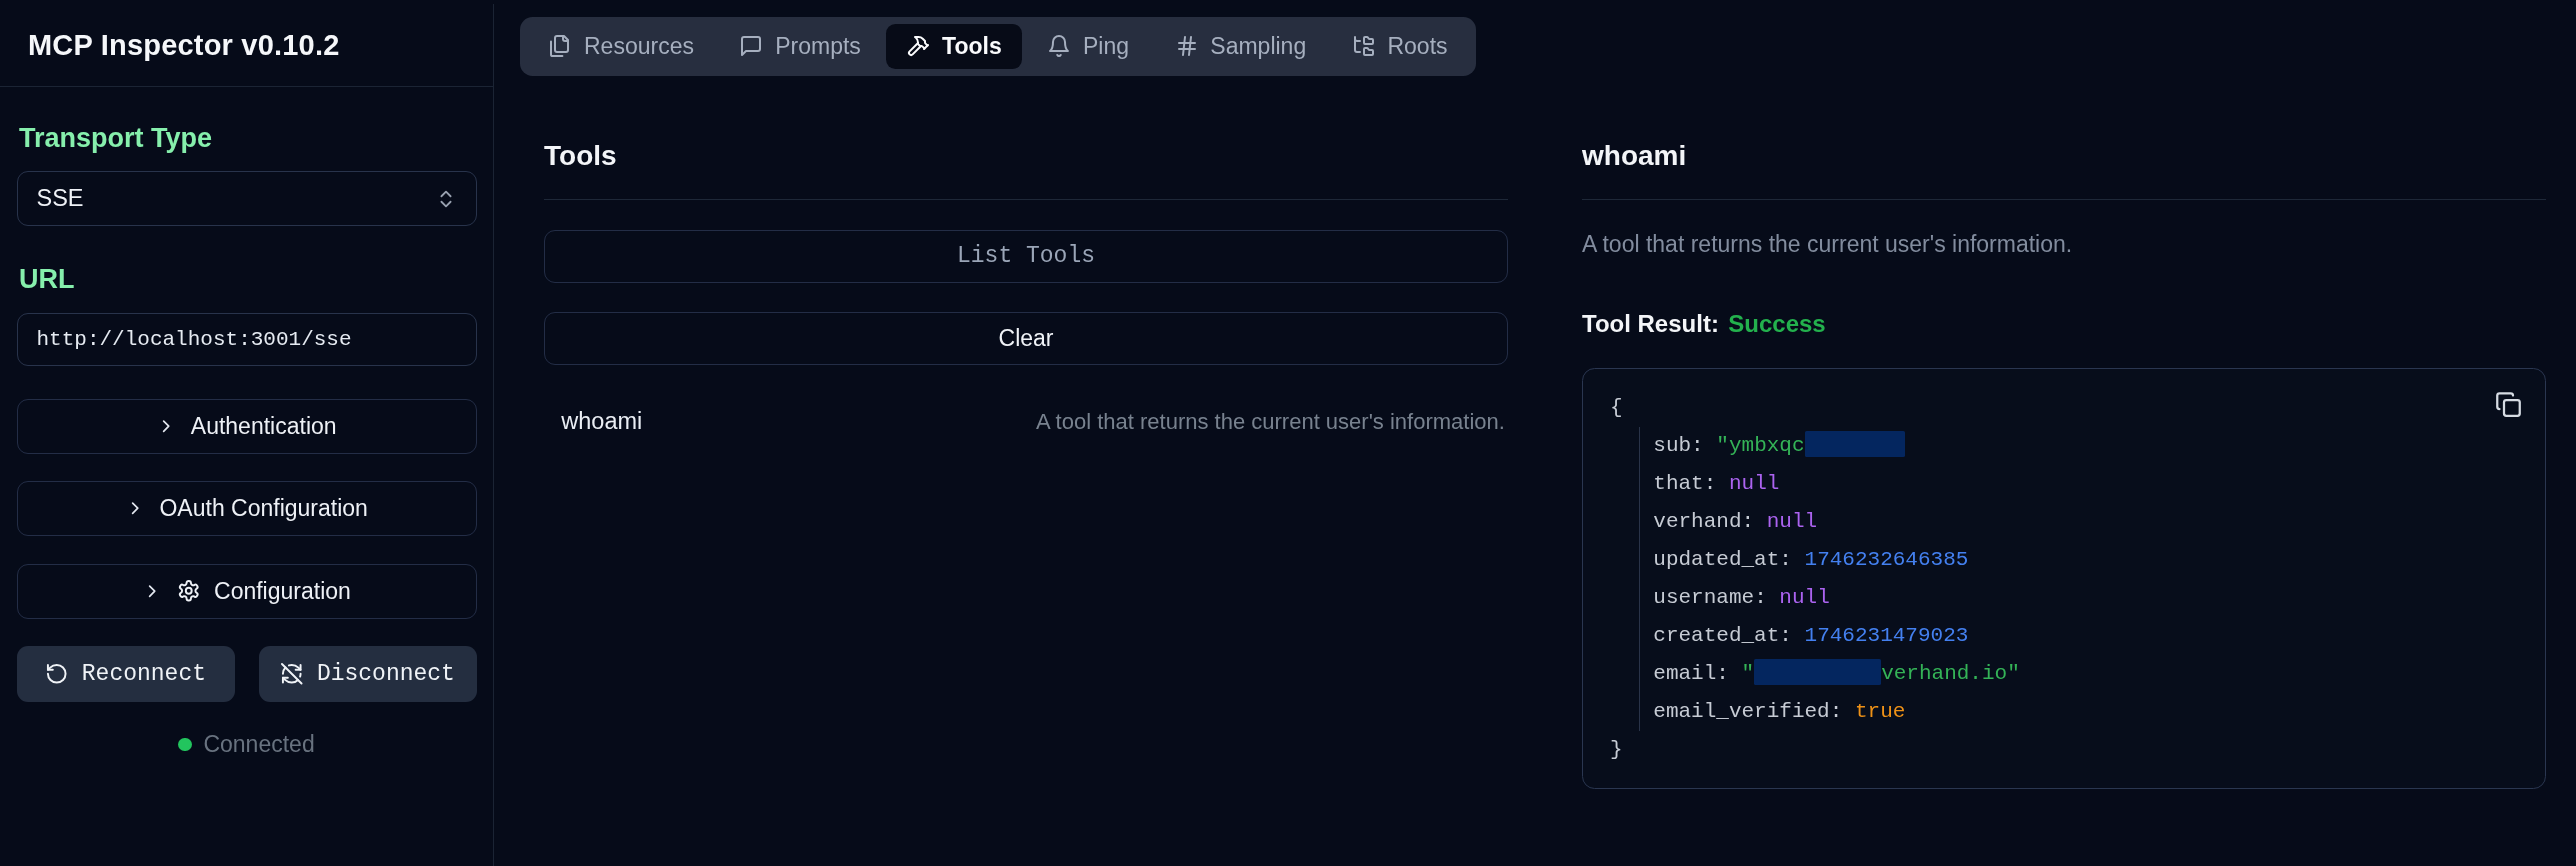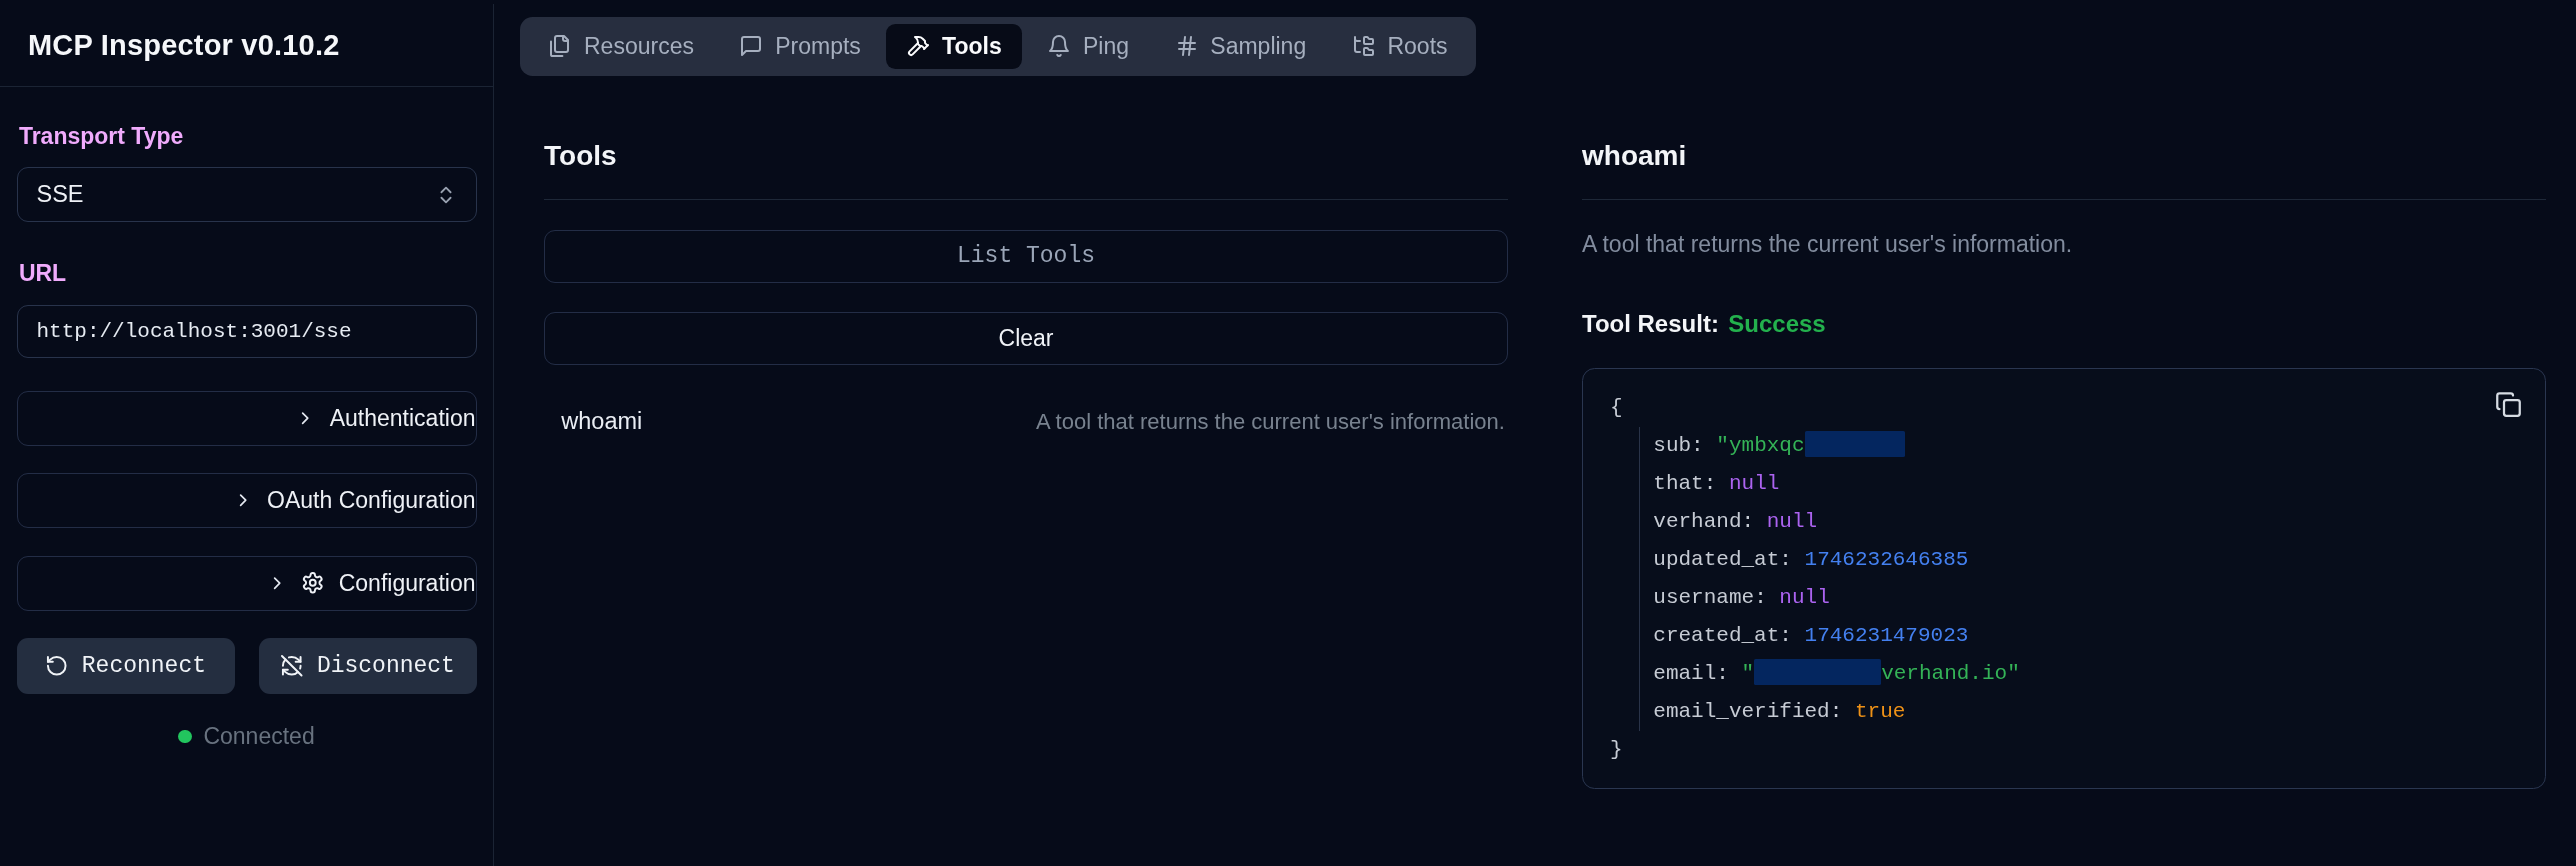--- a/index.html
+++ b/index.html
@@ -29,25 +29,25 @@
     font-family:"Liberation Sans", sans-serif;
     color:var(--text-bright);
   }
   svg{display:block;flex:none;}
 
   
   .sidebar{position:absolute;left:0;top:4px;width:494px;height:867px;border-right:1.6px solid var(--sidebar-border);}
   .sidebar-header{height:83px;display:flex;align-items:center;padding:0 28px;border-bottom:1.6px solid var(--sidebar-border);}
   .sidebar-header h1{font-size:29px;font-weight:600;color:#f5f7fa;letter-spacing:0.2px;}
   .sidebar-body{padding:36px 16.5px 0;}
-  .field-label{display:block;font-size:23px;font-weight:600;color:#f0abfc;margin:0 0 17.3px 2.4px;}
+  .field-label{display:block;font-size:27px;font-weight:600;color:#86efac;margin:0 0 17.3px 2.4px;}
   .select-box{height:55px;border:1.6px solid var(--input-border);border-radius:11px;display:flex;align-items:center;justify-content:space-between;padding:0 19px;font-size:23.5px;color:#eef1f6;cursor:pointer;margin-bottom:38px;}
   .select-box .chev{color:#98a1b0;}
   .url-input{width:100%;height:53px;background:transparent;border:1.6px solid var(--input-border);border-radius:11px;padding:0 19px;font-family:"Liberation Mono","DejaVu Sans Mono",monospace;font-size:21px;color:#e6ebf2;outline:none;margin-bottom:33px;}
-  .collapse-btn{width:100%;height:55px;margin-bottom:27.5px;background:transparent;border:1.6px solid var(--btn-border);border-radius:11px;display:flex;align-items:center;justify-content:flex-end;gap:14px;color:#eef1f6;font-size:23px;font-weight:500;font-family:inherit;cursor:pointer;}
+  .collapse-btn{width:100%;height:55px;margin-bottom:27.5px;background:transparent;border:1.6px solid var(--btn-border);border-radius:11px;display:flex;align-items:center;justify-content:center;gap:14px;color:#eef1f6;font-size:23px;font-weight:500;font-family:inherit;cursor:pointer;}
   .collapse-btn .chev{color:#e3e8f0;}
   .actions-row{display:flex;gap:24px;}
   .action-btn{flex:1;height:56px;background:var(--slate-btn);border:none;border-radius:11px;display:flex;align-items:center;justify-content:center;gap:13.3px;color:#f0f3f7;font-size:23px;font-weight:500;font-family:Liberation Mono, monospace;cursor:pointer;}
   .status-row{margin-top:29px;display:flex;align-items:center;justify-content:center;gap:11.8px;}
   .status-dot{width:13.3px;height:13.3px;border-radius:50%;background:var(--status-dot);}
   .status-text{font-size:23px;color:#68727f;}
 
   
   .main{position:absolute;left:496px;top:0;right:0;bottom:0;}
   .tabbar{margin:16.5px 0 0 24px;height:59px;width:fit-content;background:var(--tabbar-bg);border-radius:12.6px;display:flex;align-items:center;padding:0 7.8px;gap:4.7px;}

